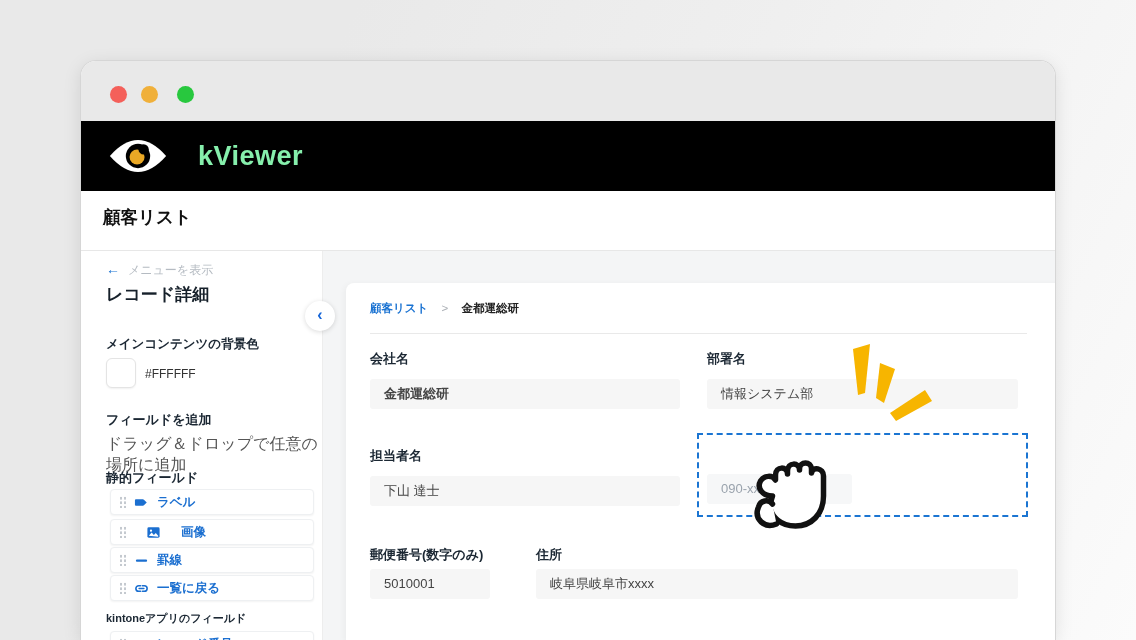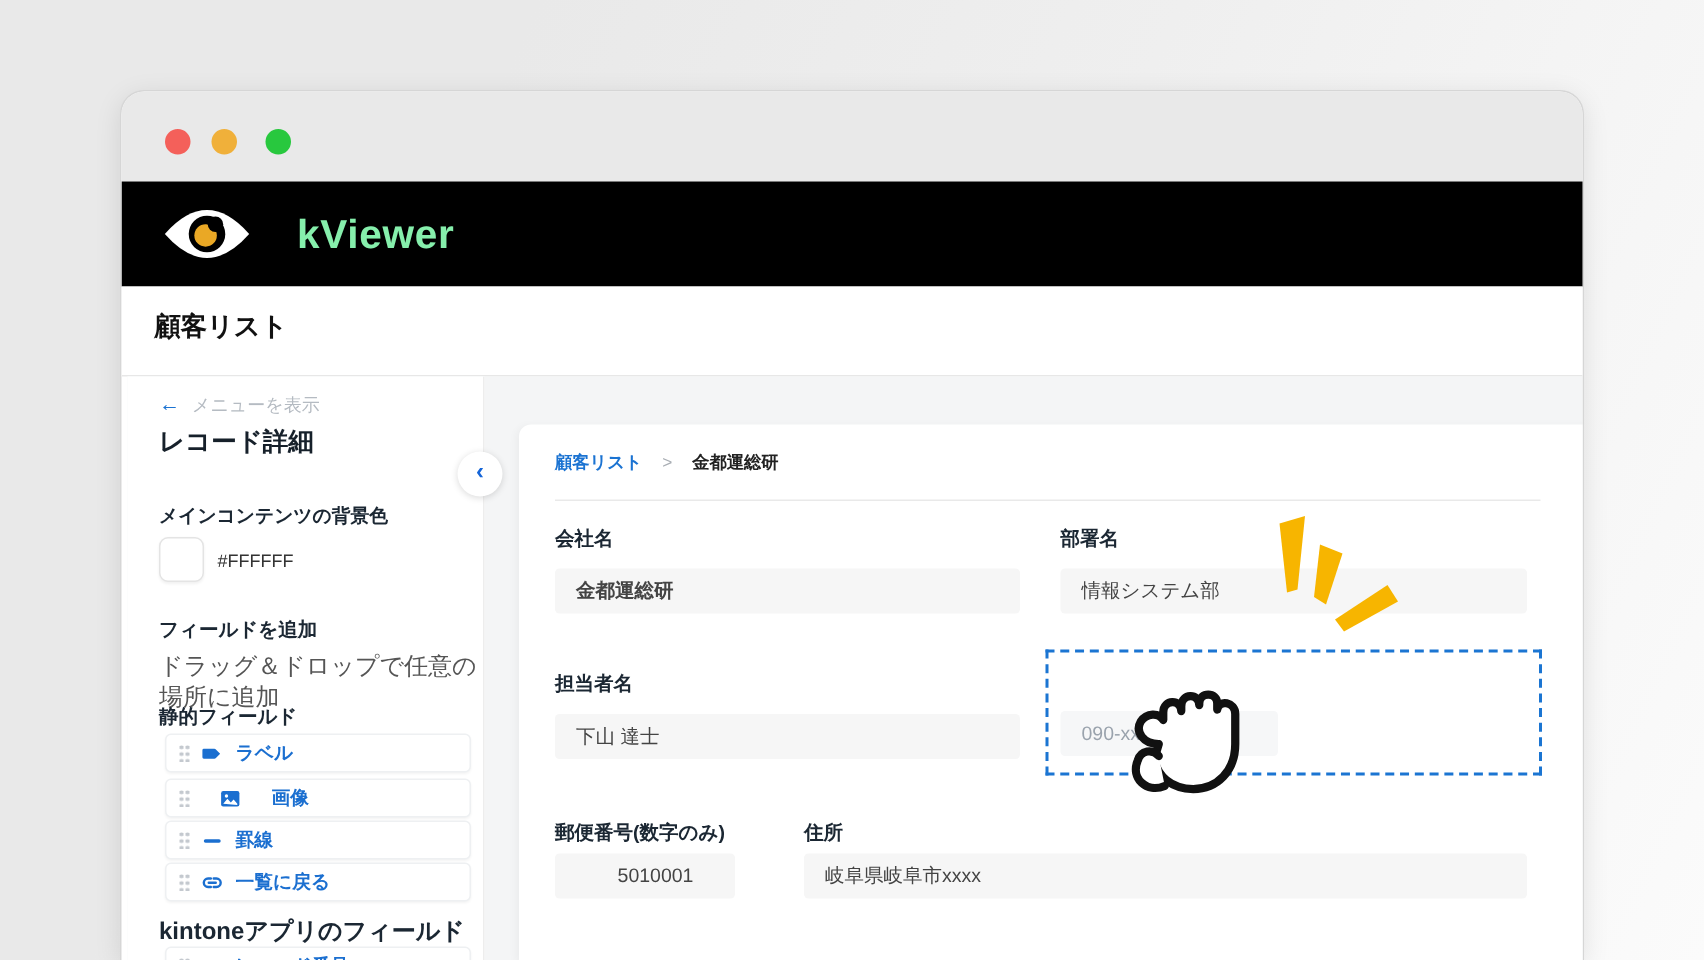--- a/index.html
+++ b/index.html
@@ -156,21 +156,21 @@
         <span class="row-label">罫線</span>
       </div>
       <div class="field-row" style="top:324px;">
         <span class="dots"></span>
         <svg class="row-icon" viewBox="0 0 16 16" fill="none" stroke="#1b6fd0" stroke-width="1.7" stroke-linecap="round">
             <path d="M7,5 H5 a3,3 0 0 0 0,6 h2 M9,5 h2 a3,3 0 0 1 0,6 H9 M5.5,8 h5"></path>
           </svg>
         <span class="row-label">一覧に戻る</span>
       </div>
 
-      <div class="section-label" style="left:21px; top:360px; font-size:16px;">kintoneアプリのフィールド</div>
+      <div class="section-label" style="left:21px; top:360px; font-size:11px;">kintoneアプリのフィールド</div>
       <div class="field-row" style="top:380px;">
         <span class="dots"></span>
         <svg class="row-icon" viewBox="0 0 16 16" fill="none" stroke="#1b6fd0" stroke-width="1.7" stroke-linecap="round">
             <path d="M7,5 H5 a3,3 0 0 0 0,6 h2 M9,5 h2 a3,3 0 0 1 0,6 H9 M5.5,8 h5"></path>
           </svg>
         <span class="row-label">レコード番号</span>
       </div>
     </div>
 
     <div class="collapse-btn">
@@ -189,21 +189,21 @@
     <div class="f-label" style="left:285px; top:99px;">会社名</div>
     <div class="f-input" style="left:285px; top:128px; width:310px;font-weight:bold;">金都運総研</div>
 
     <div class="f-label" style="left:622px; top:99px;">部署名</div>
     <div class="f-input" style="left:622px; top:128px; width:311px;">情報システム部</div>
 
     <div class="f-label" style="left:285px; top:196px;">担当者名</div>
     <div class="f-input" style="left:285px; top:225px; width:310px;">下山 達士</div>
 
     <div class="f-label" style="left:285px; top:295px;">郵便番号(数字のみ)</div>
-    <div class="f-input" style="left:285px; top:318px; width:120px;text-align:center;">5010001</div>
+    <div class="f-input" style="left:285px; top:318px; width:120px;">5010001</div>
 
     <div class="f-label" style="left:451px; top:295px;">住所</div>
     <div class="f-input" style="left:451px; top:318px; width:482px;">岐阜県岐阜市xxxx</div>
 
     <div class="ghost-input">090-xxxx-xxxx</div>
     <div class="drop-zone"></div>
 
 
     <svg class="sparks" viewBox="0 0 90 90">
       <polygon points="8,8 25,3 20,52 13,54" fill="#f7b500"></polygon>

